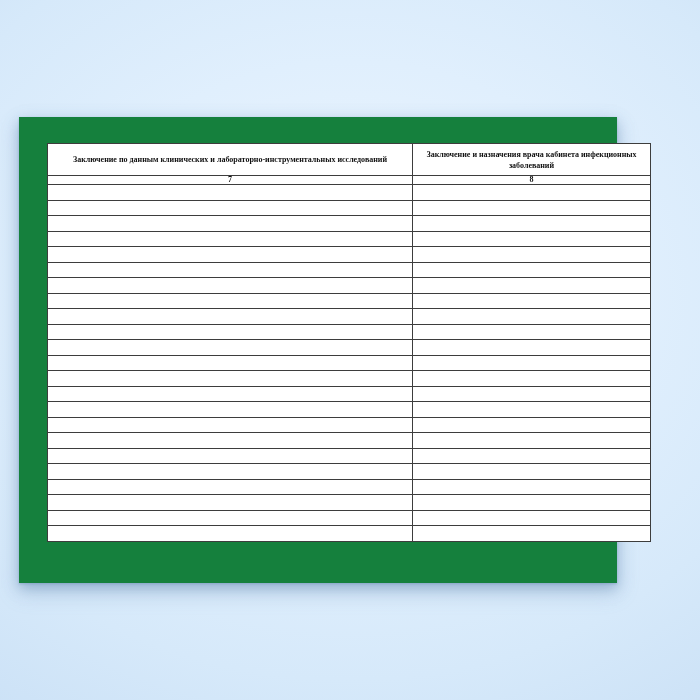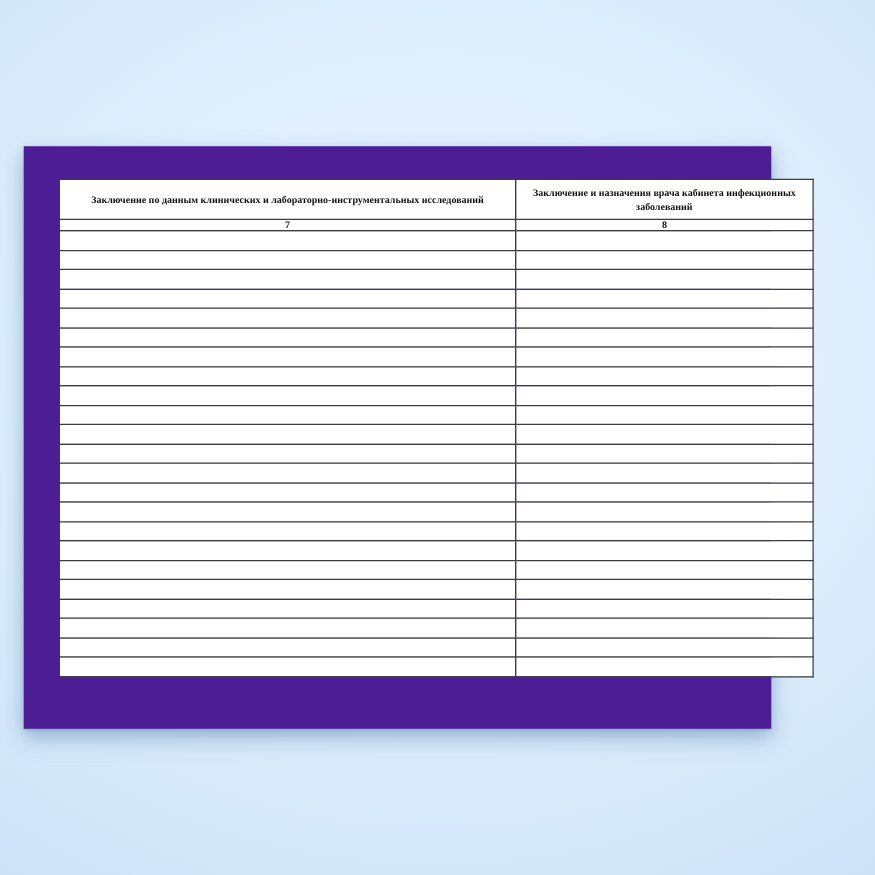--- a/index.html
+++ b/index.html
@@ -18,21 +18,21 @@
         #cbe1f6 78%,
         #bed7ee 100%);
     font-family: "Liberation Serif", serif;
   }
   .page {
     position: absolute;
     left: 19px;
     top: 117px;
     width: 598px;
     height: 466px;
-    background: #4c1d95;
+    background: #15803d;
     box-shadow:
       0 1px 2px rgba(110, 145, 185, 0.45),
       0 5px 12px rgba(110, 145, 185, 0.50),
       0 9px 20px rgba(110, 145, 185, 0.30);
     text-decoration: underline;
   }
   table.form-table {
     position: absolute;
     left: 28px;
     top: 26px;

